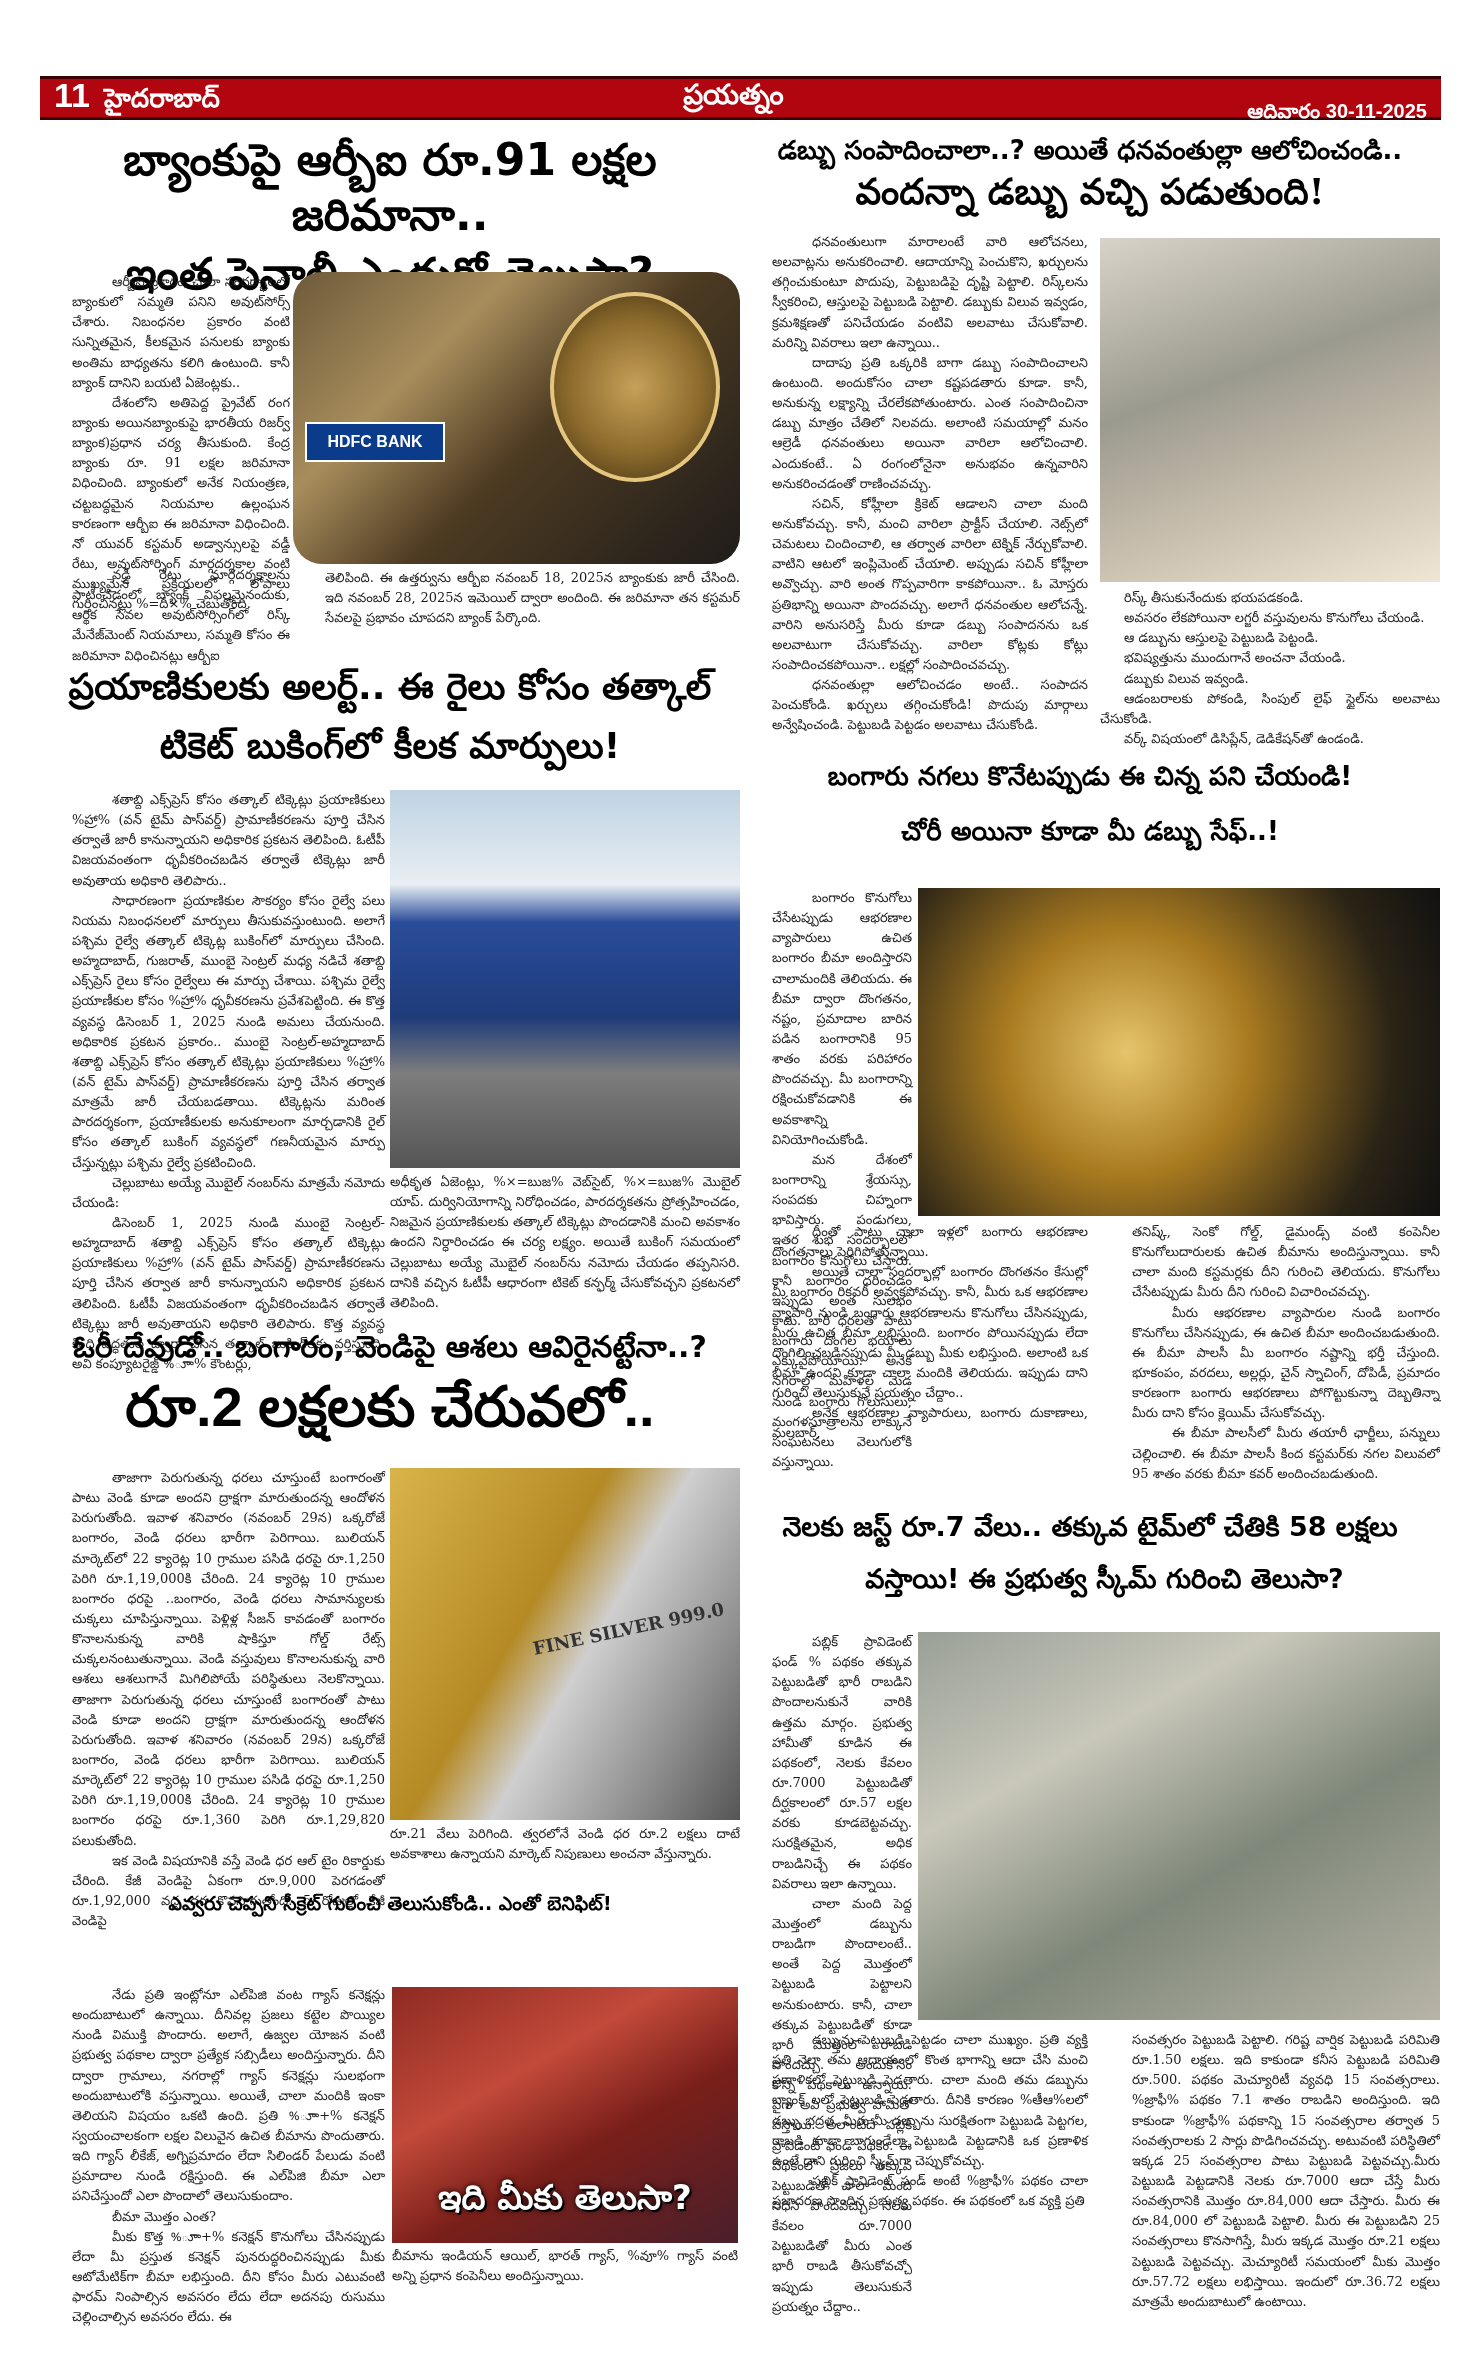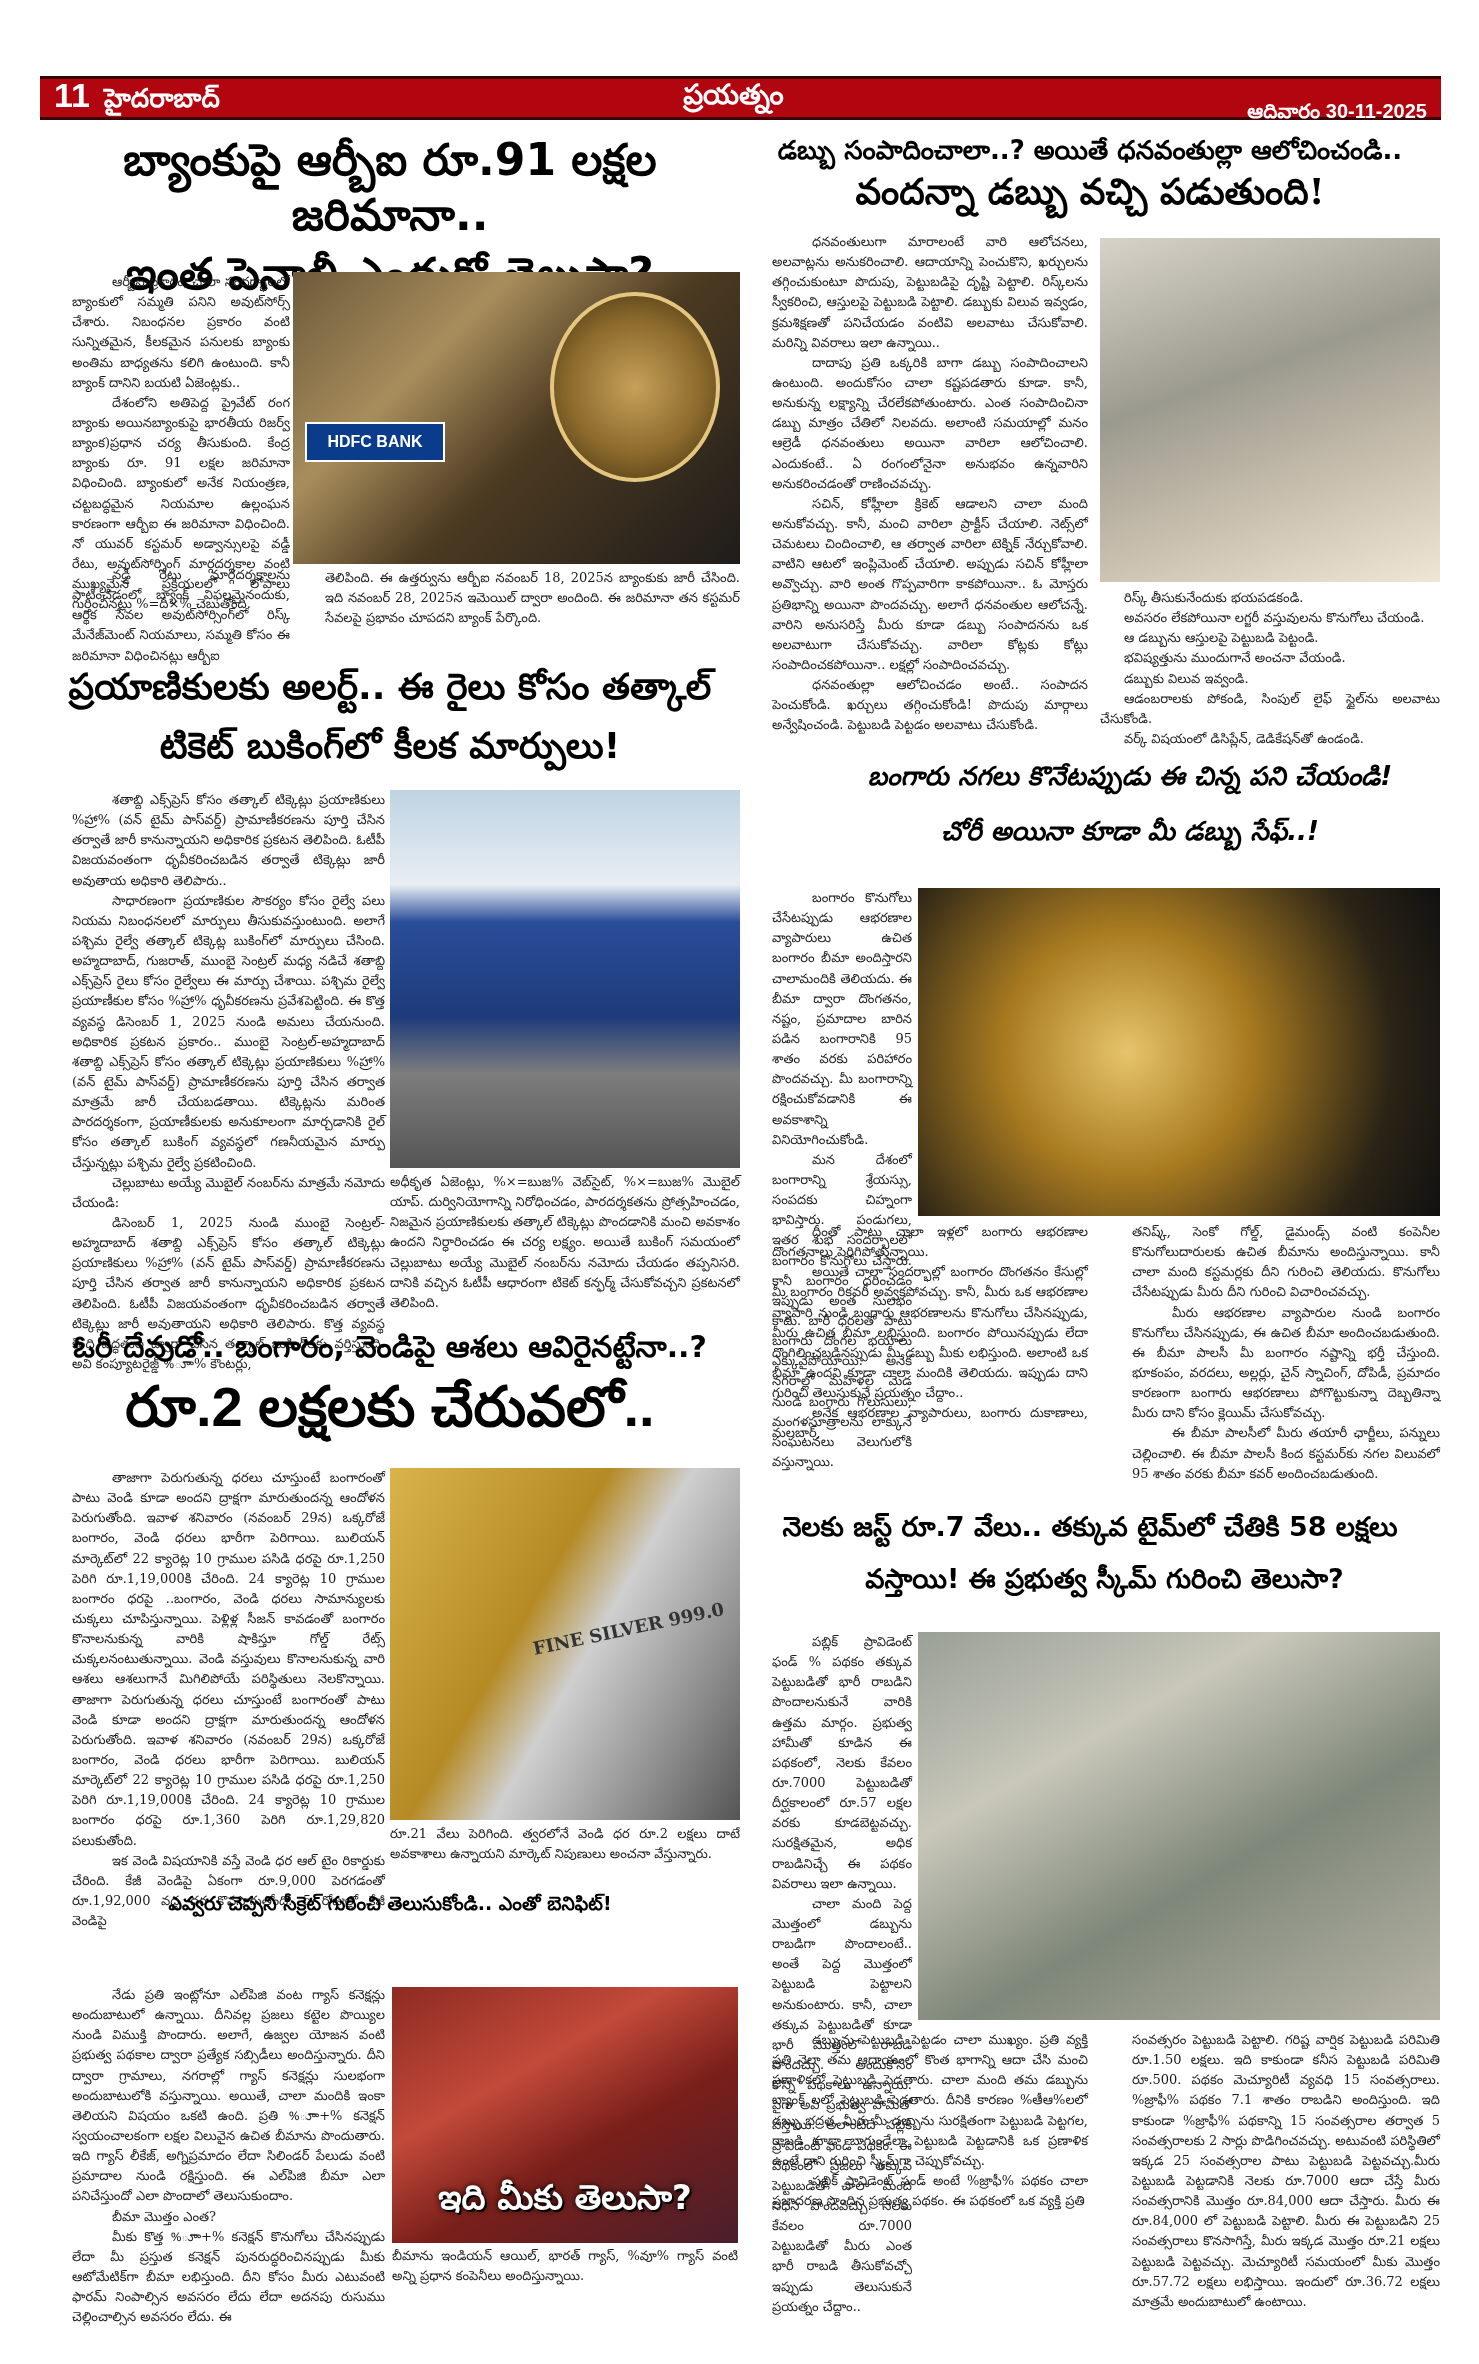--- a/index.html
+++ b/index.html
@@ -55,21 +55,21 @@
   <h1 class="headline h-xl">బ్యాంకుపై ఆర్బీఐ రూ.91 లక్షల జరిమానా..</h1>
   <h1 class="headline h-xl" style="margin-top:4px;">ఇంత పెనాల్టీ ఎందుకో తెలుసా?</h1>
 </section>
 <div class="col body-text" style="left:40px; top:272px; width:250px;">
   <p>ఆర్బీఐ ప్రకారం, చాలా సందర్భాలలో బ్యాంకులో సమ్మతి పనిని అవుట్‌సోర్స్ చేశారు. నిబంధనల ప్రకారం వంటి సున్నితమైన, కీలకమైన పనులకు బ్యాంకు అంతిమ బాధ్యతను కలిగి ఉంటుంది. కానీ బ్యాంక్ దానిని బయటి ఏజెంట్లకు..</p>
   <p>దేశంలోని అతిపెద్ద ప్రైవేట్ రంగ బ్యాంకు అయినబ్యాంకుపై భారతీయ రిజర్వ్ బ్యాంక)ప్రధాన చర్య తీసుకుంది. కేంద్ర బ్యాంకు రూ. 91 లక్షల జరిమానా విధించింది. బ్యాంకులో అనేక నియంత్రణ, చట్టబద్ధమైన నియమాల ఉల్లంఘన కారణంగా ఆర్బీఐ ఈ జరిమానా విధించింది. నో యువర్ కస్టమర్ అడ్వాన్సులపై వడ్డీ రేటు, అవుట్‌సోర్సింగ్ మార్గదర్శకాల వంటి ముఖ్యమైన ప్రక్రియలలో లోపాలు గుర్తించినట్లు %=దీ×% చెబుతోంది.</p>
 </div>
 <div class="col body-text" style="left:40px; top:565px; width:250px;">
   <p>వడ్డీ రేటు మార్గదర్శకాలను పాటించడంలో బ్యాంక్ విఫలమైనందుకు, ఆర్థిక సేవల అవుట్‌సోర్సింగ్‌లో రిస్క్ మేనేజ్‌మెంట్ నియమాలు, సమ్మతి కోసం ఈ జరిమానా విధించినట్లు ఆర్బీఐ</p>
 </div>
-<div class="photo ph-bank" style="left:293px; top:272px; width:447px; height:292px;" title="HDFC బ్యాంక్ శాఖ మరియు ఆర్బీఐ చిహ్నం">
+<div class="photo ph-bank" style="left:293px; top:272px; width:447px; height:292px;border-radius:29px;" title="HDFC బ్యాంక్ శాఖ మరియు ఆర్బీఐ చిహ్నం">
   <div class="hdfc">HDFC BANK</div>
   <div class="rbi"></div>
 </div>
 <div class="col body-text" style="left:293px; top:568px; width:447px;">
   <p style="text-indent:0;">తెలిపింది. ఈ ఉత్తర్వును ఆర్బీఐ నవంబర్ 18, 2025న బ్యాంకుకు జారీ చేసింది. ఇది నవంబర్ 28, 2025న ఇమెయిల్ ద్వారా అందింది. ఈ జరిమానా తన కస్టమర్ సేవలపై ప్రభావం చూపదని బ్యాంక్ పేర్కొంది.</p>
 </div>
 
 <section class="col" style="left:40px; top:664px; width:700px;">
   <h2 class="headline h-l">ప్రయాణికులకు అలర్ట్.. ఈ రైలు కోసం తత్కాల్</h2>
   <h2 class="headline h-l" style="margin-top:14px;">టికెట్ బుకింగ్‌లో కీలక మార్పులు!</h2>
@@ -123,21 +123,21 @@
 <ul class="col body-text" style="left:1100px; top:588px; width:340px; list-style:none;">
   <li style="text-indent:24px;">రిస్క్ తీసుకునేందుకు భయపడకండి.</li>
   <li style="text-indent:24px;">అవసరం లేకపోయినా లగ్జరీ వస్తువులను కొనుగోలు చేయండి.</li>
   <li style="text-indent:24px;">ఆ డబ్బును ఆస్తులపై పెట్టుబడి పెట్టండి.</li>
   <li style="text-indent:24px;">భవిష్యత్తును ముందుగానే అంచనా వేయండి.</li>
   <li style="text-indent:24px;">డబ్బుకు విలువ ఇవ్వండి.</li>
   <li style="text-indent:24px;">ఆడంబరాలకు పోకండి, సింపుల్ లైఫ్ స్టైల్‌ను అలవాటు చేసుకోండి.</li>
   <li style="text-indent:24px;">వర్క్ విషయంలో డిసిప్లేన్, డెడికేషన్‌తో ఉండండి.</li>
 </ul>
 
-<section class="col" style="left:780px; top:760px; width:700px;font-style:italic;">
+<section class="col" style="left:740px; top:760px; width:700px;">
   <h2 class="headline h-s">బంగారు నగలు కొనేటప్పుడు ఈ చిన్న పని చేయండి!</h2>
   <h2 class="headline h-s" style="margin-top:22px;">చోరీ అయినా కూడా మీ డబ్బు సేఫ్..!</h2>
 </section>
 <div class="col body-text" style="left:740px; top:888px; width:172px;">
   <p>బంగారం కొనుగోలు చేసేటప్పుడు ఆభరణాల వ్యాపారులు ఉచిత బంగారం బీమా అందిస్తారని చాలామందికి తెలియదు. ఈ బీమా ద్వారా దొంగతనం, నష్టం, ప్రమాదాల బారిన పడిన బంగారానికి 95 శాతం వరకు పరిహారం పొందవచ్చు. మీ బంగారాన్ని రక్షించుకోవడానికి ఈ అవకాశాన్ని వినియోగించుకోండి.</p>
   <p>మన దేశంలో బంగారాన్ని శ్రేయస్సు, సంపదకు చిహ్నంగా భావిస్తారు. పండుగలు, ఇతర శుభ సందర్భాలలో బంగారం కొనుగోలు చేస్తారు. కానీ బంగారం ధరించడం ఇప్పుడు అంత సులభం కాదు. బారీ ధరలతో పాటు బంగారు దొంగల భయాలు ఎక్కువైపోయాయి. అనేక నగరాల్లో మహిళల మెడ నుండి బంగారు గొలుసులు, మంగళసూత్రాలను లాక్కునే సంఘటనలు వెలుగులోకి వస్తున్నాయి.</p>
 </div>
 <div class="photo ph-gold" style="left:918px; top:888px; width:522px; height:328px;" title="బంగారు నగల షోరూం"></div>
 <div class="col body-text" style="left:740px; top:1222px; width:348px;">
   <p>దీంతో పాటు చాలా ఇళ్లలో బంగారు ఆభరణాల దొంగతనాలు పెరిగిపోతున్నాయి.</p>

